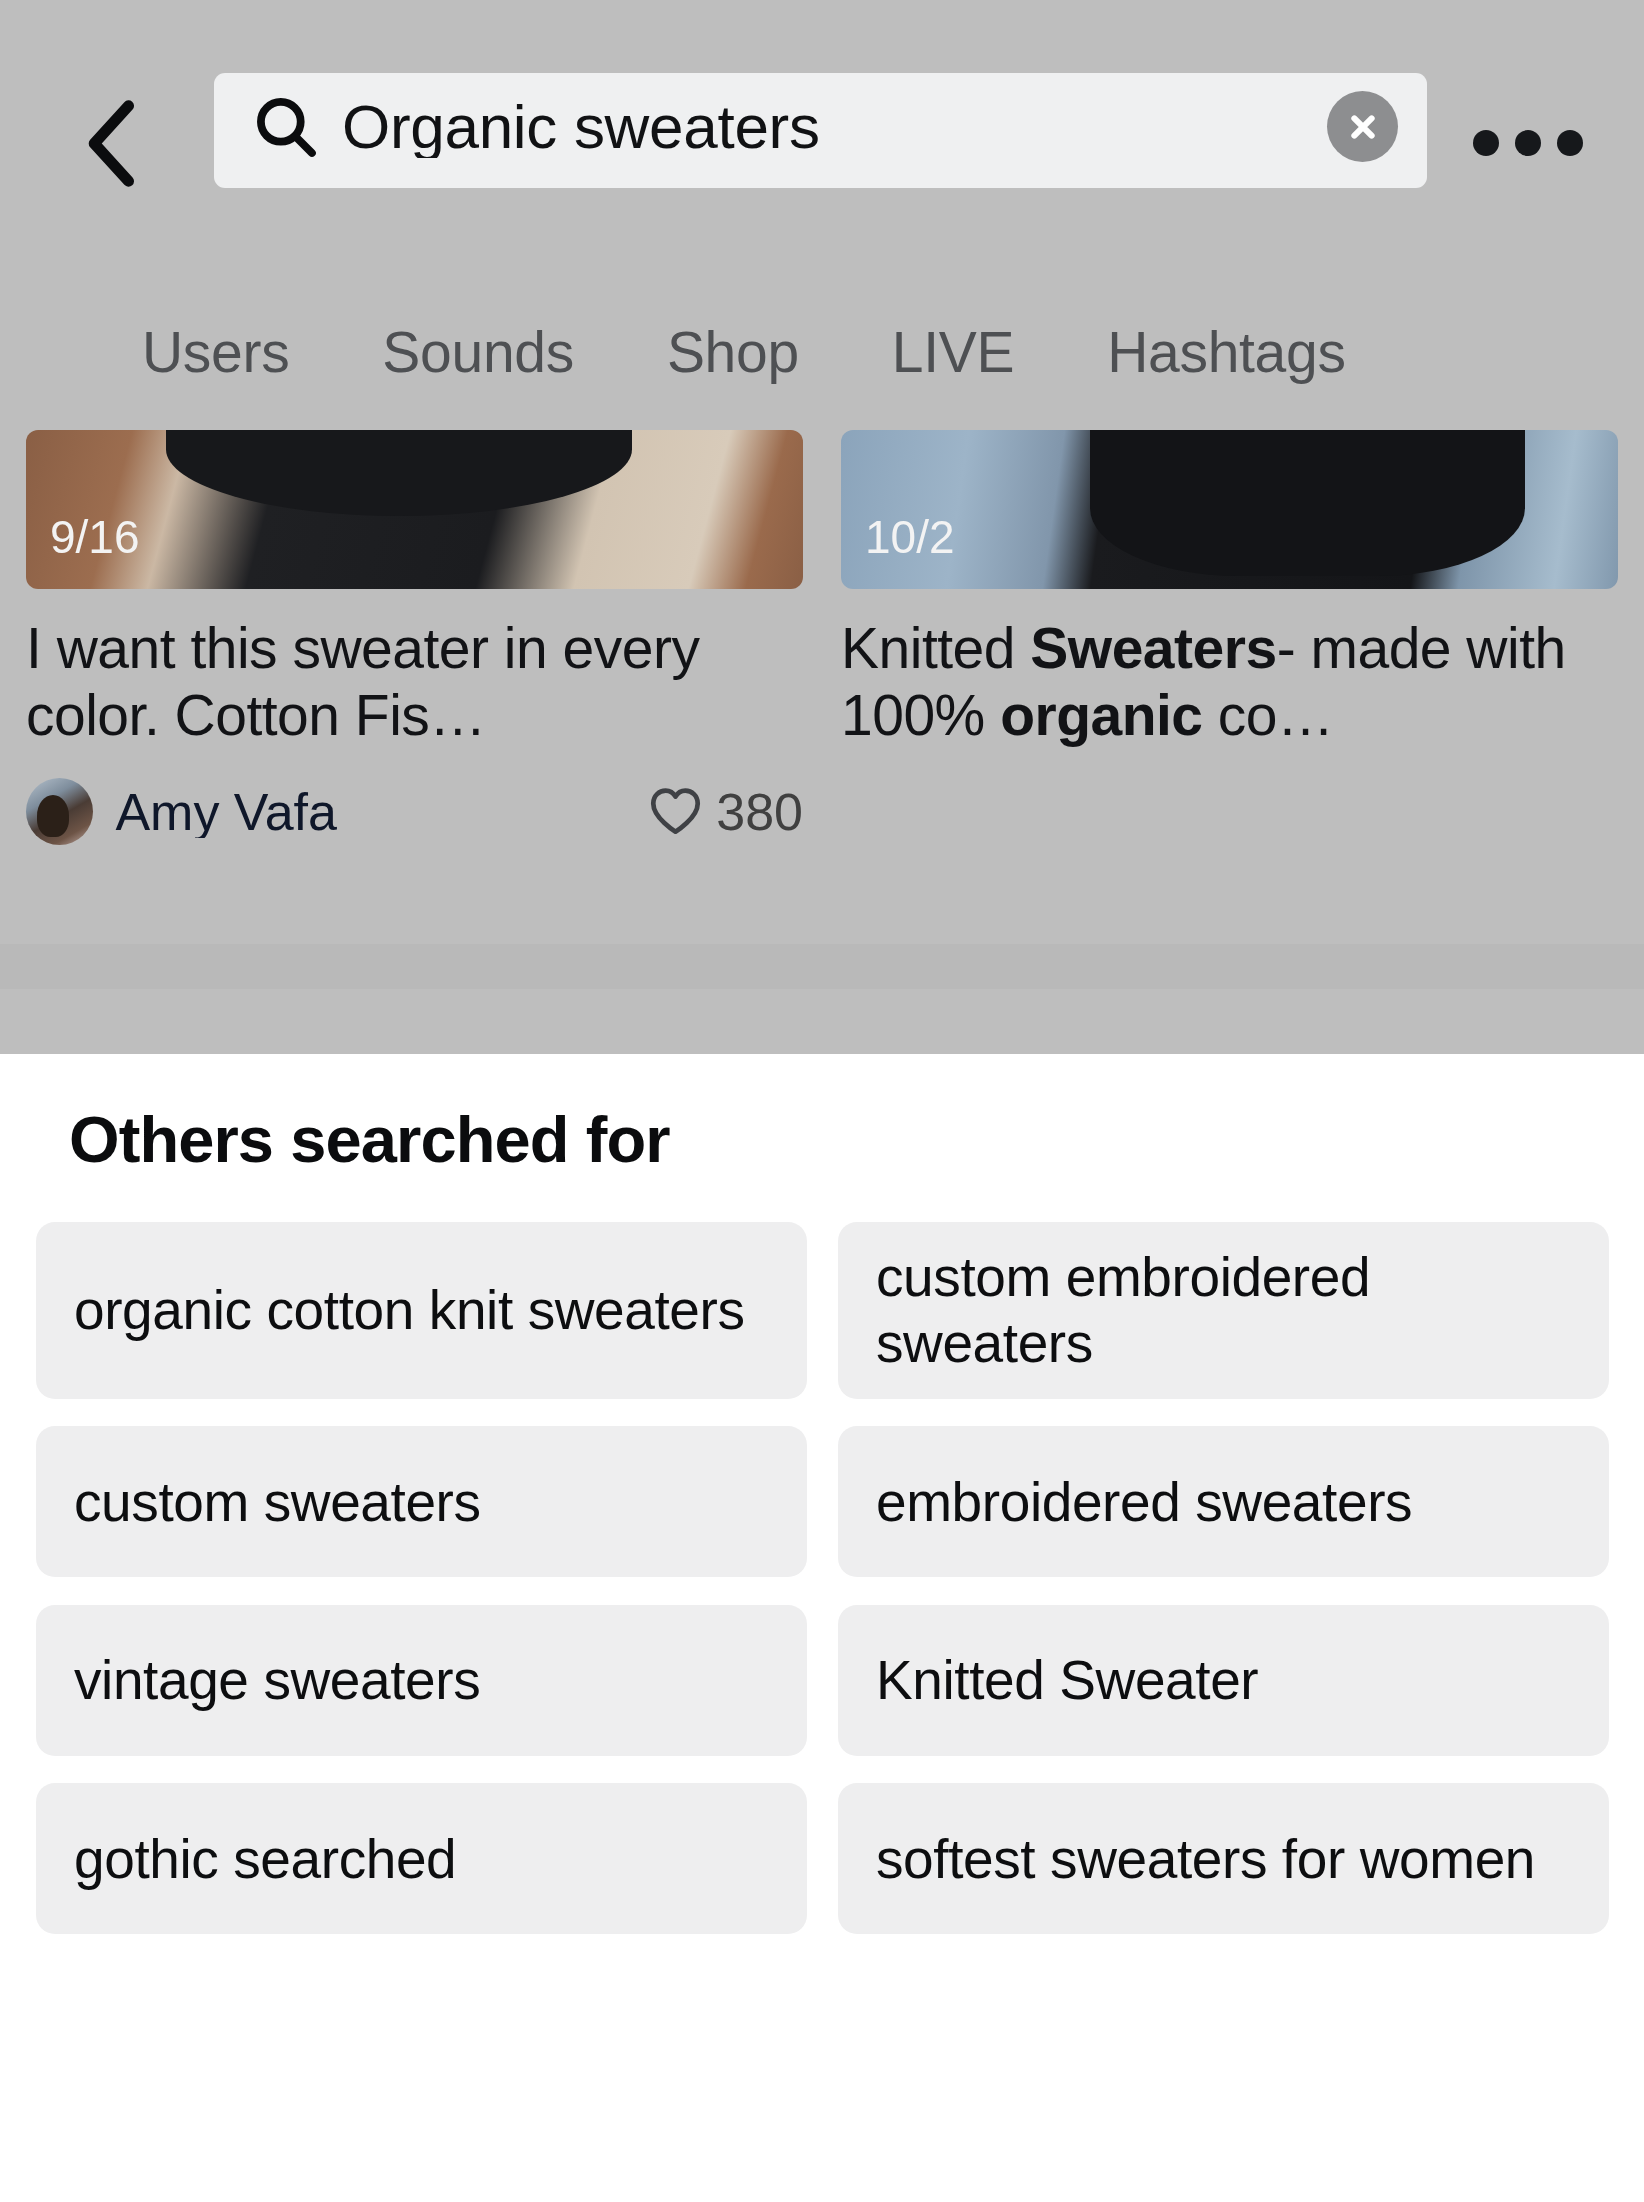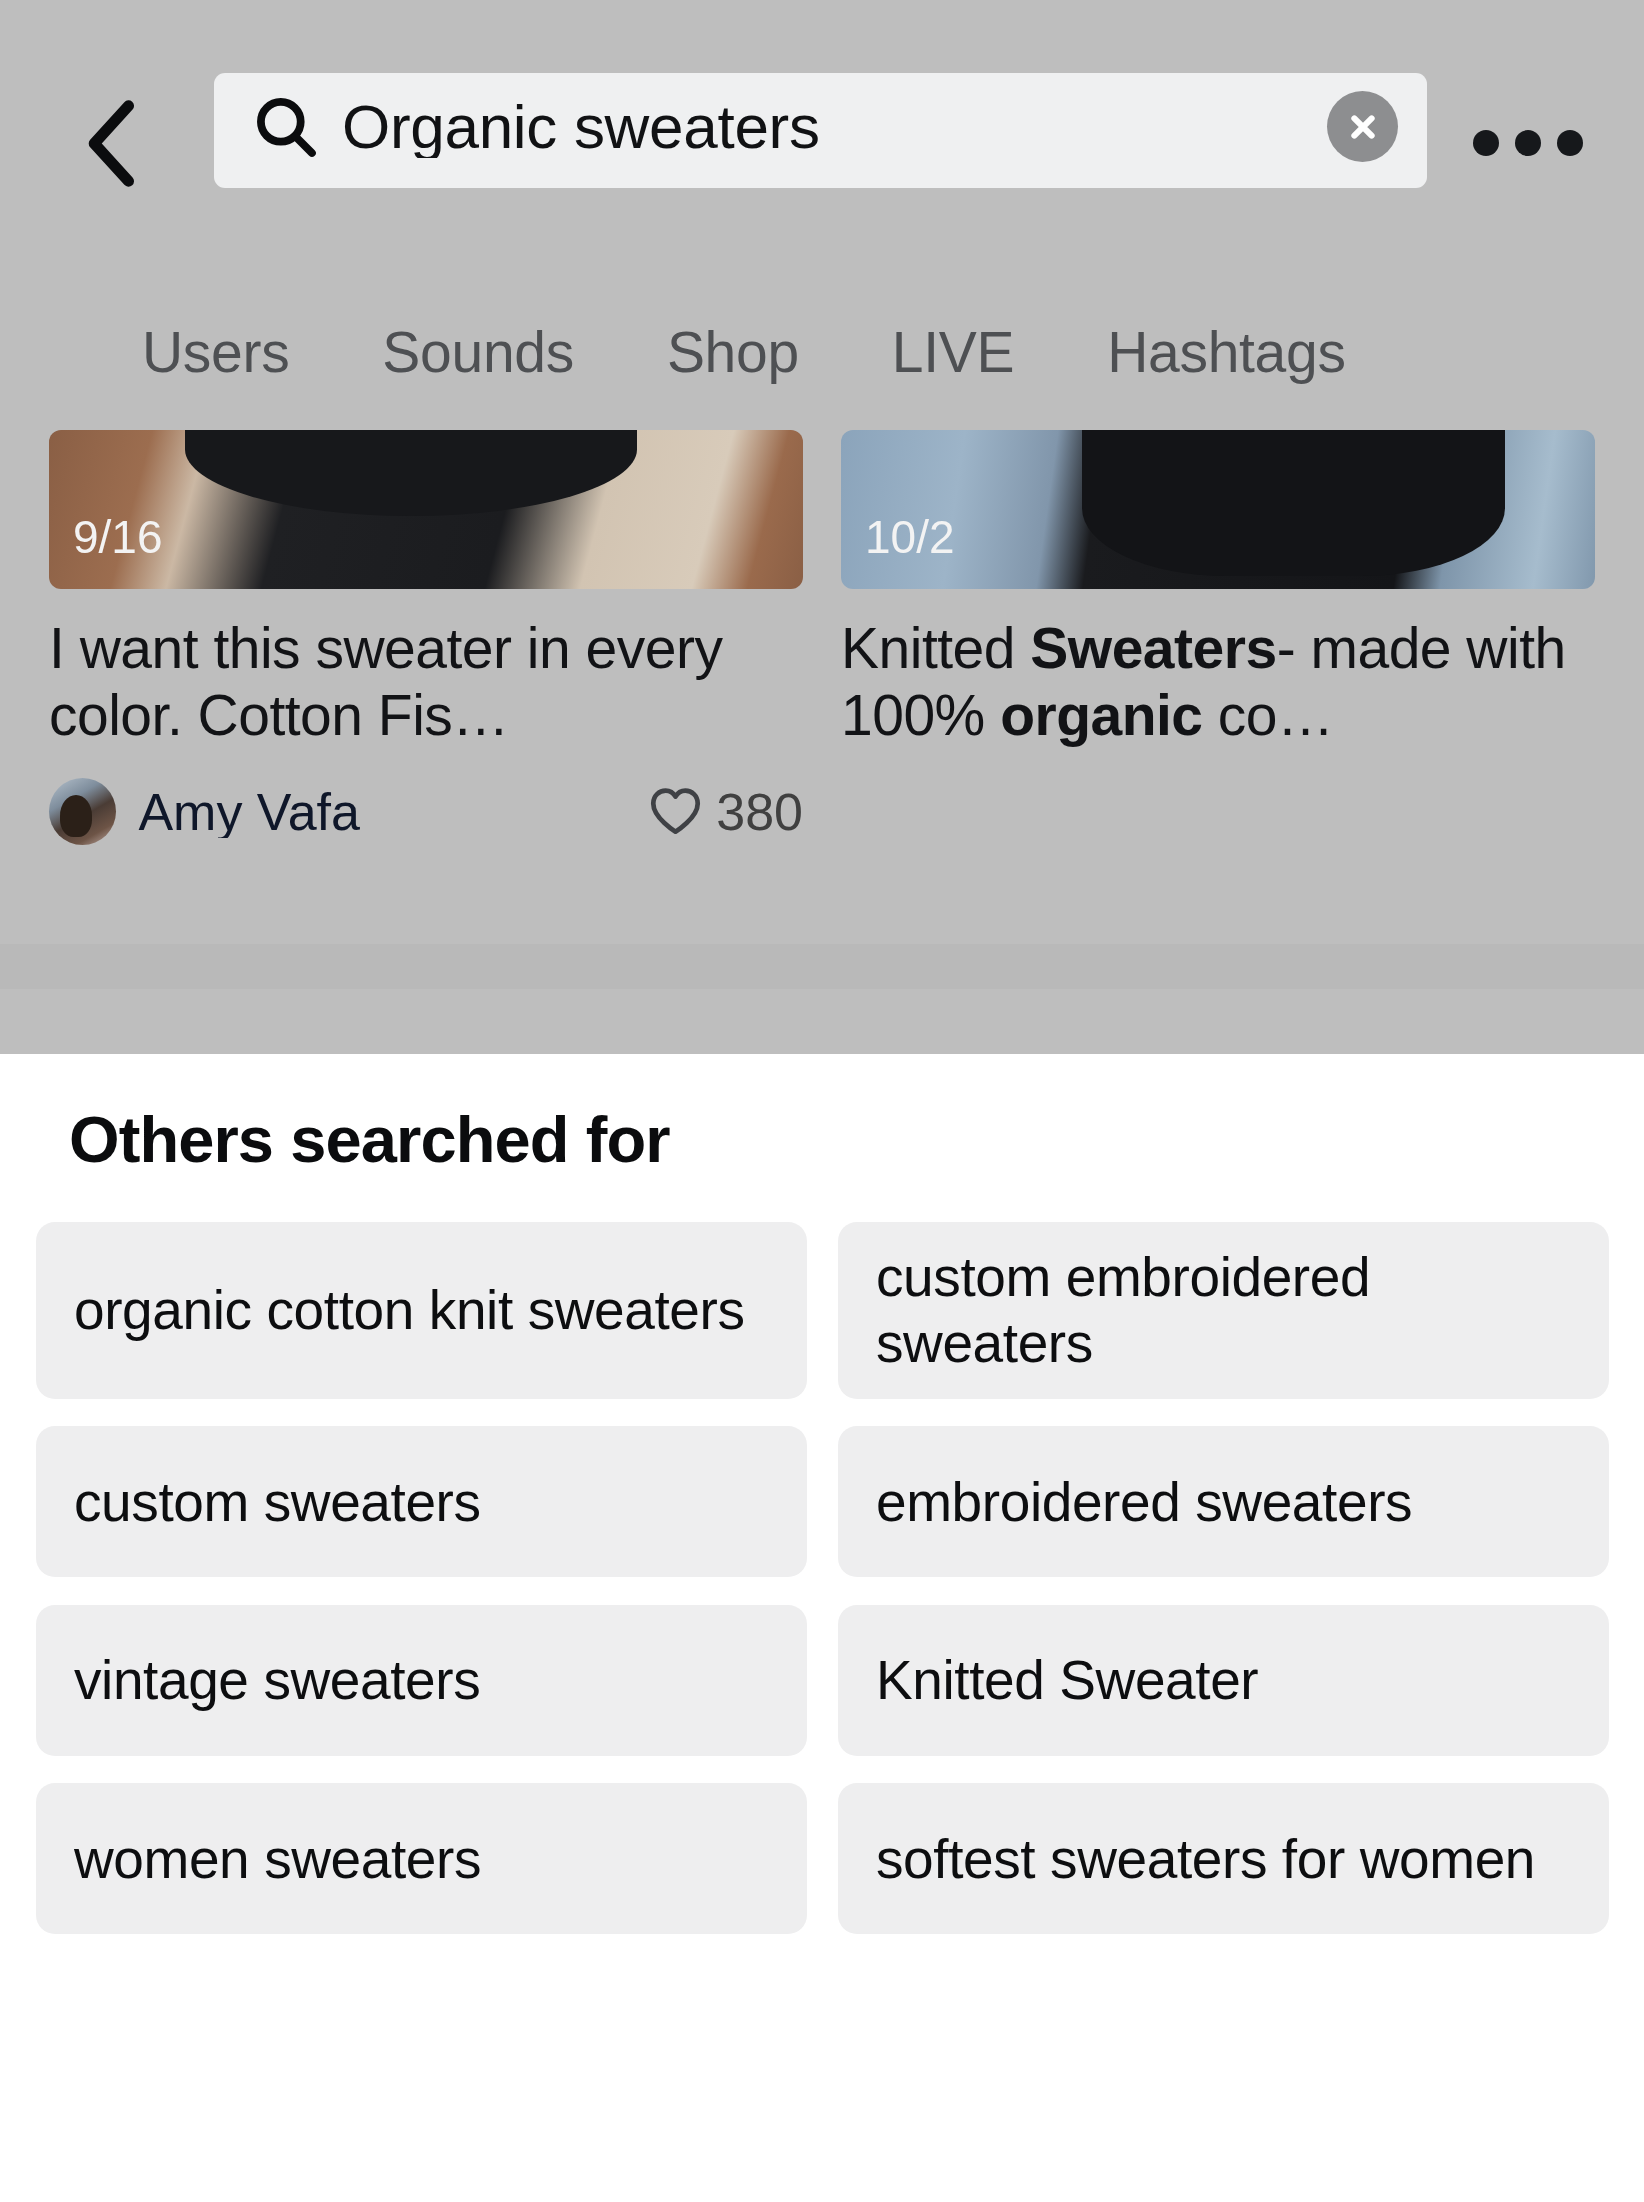--- a/index.html
+++ b/index.html
@@ -124,21 +124,21 @@
   }
 
   
   .results {
     position: absolute;
     top: 430px;
     left: 0;
     width: 1644px;
     display: flex;
     gap: 38px;
-    padding: 0 49px;
+    padding: 0 26px;
   }
   .card { width: 778px; }
 
   .thumb {
     position: relative;
     width: 100%;
     height: 159px;
     border-radius: 12px;
     overflow: hidden;
   }
@@ -414,21 +414,21 @@
       <div class="chip">
         <span class="chip-text">embroidered sweaters</span>
       </div>
       <div class="chip">
         <span class="chip-text">vintage sweaters</span>
       </div>
       <div class="chip">
         <span class="chip-text">Knitted Sweater</span>
       </div>
       <div class="chip">
-        <span class="chip-text">women sweaters</span>
+        <span class="chip-text">gothic searched</span>
       </div>
       <div class="chip">
         <span class="chip-text">softest sweaters for women</span>
       </div>
     </div>
   </div>
 
 </div>
 
 

